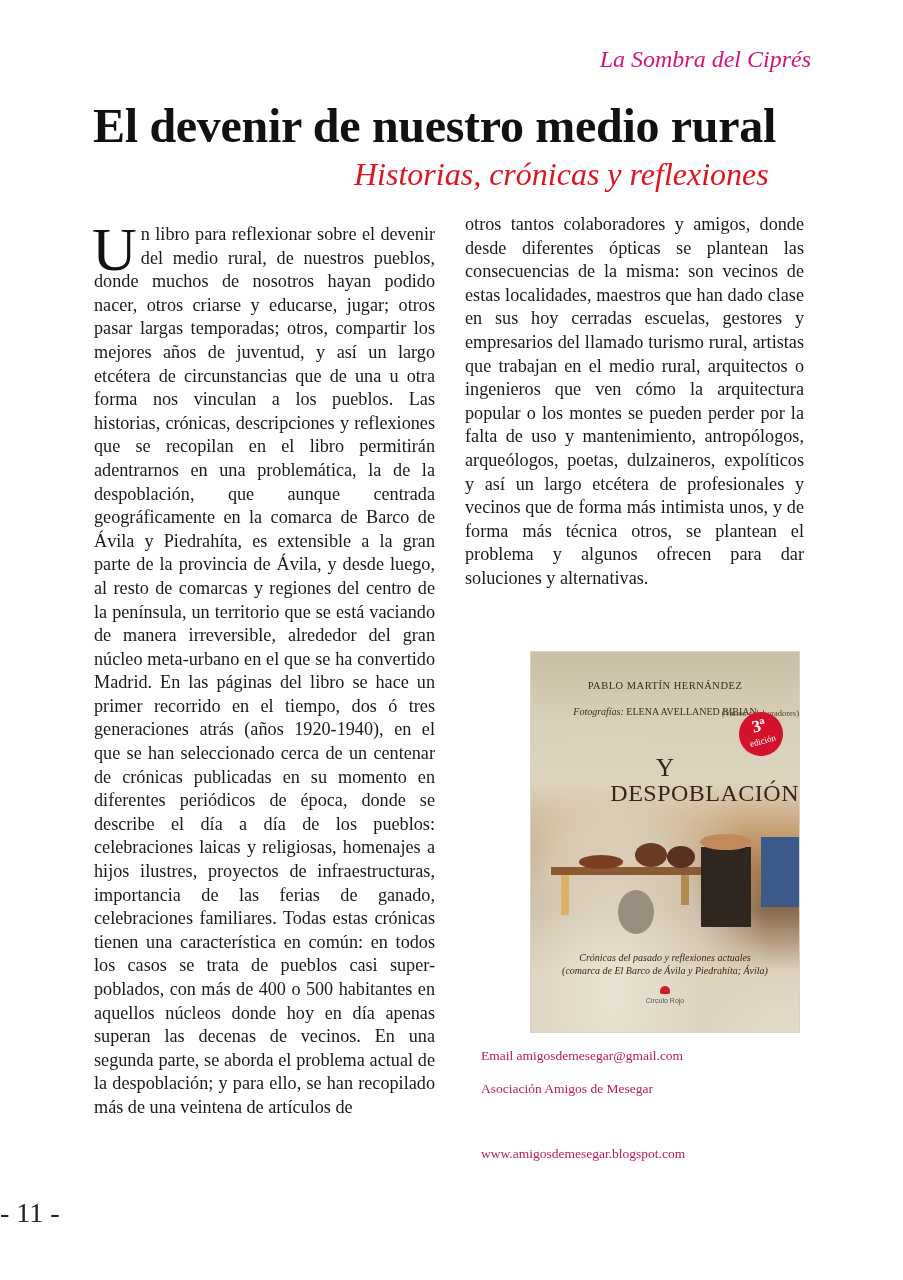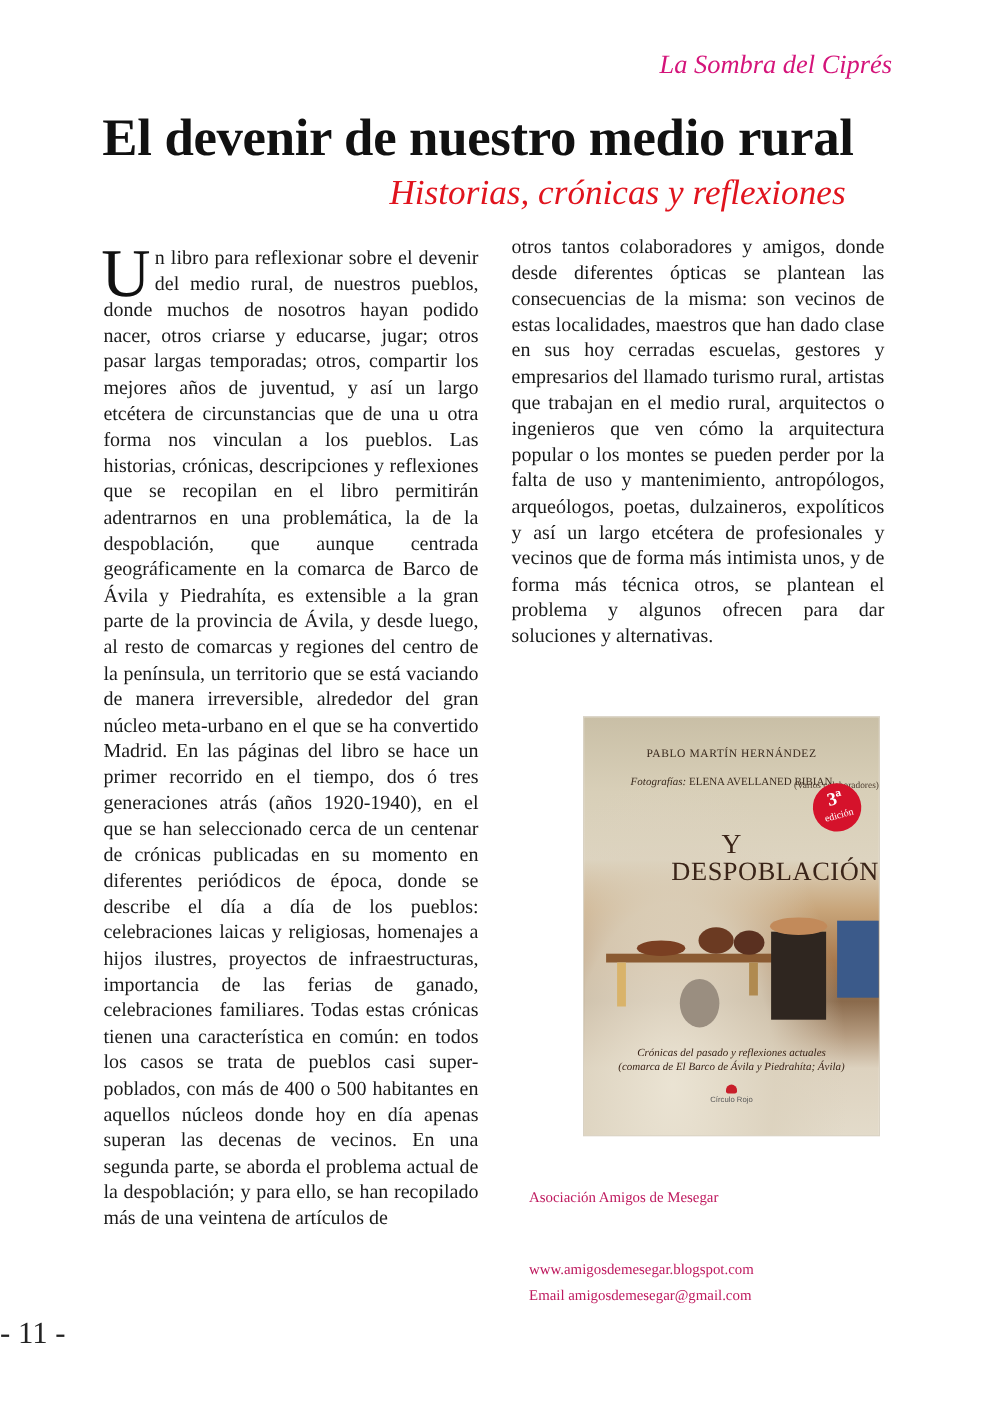--- a/index.html
+++ b/index.html
@@ -45,21 +45,21 @@
                font-style: italic; font-size: 10px; color: #3a2418; }
   .cover .sub1 { top: 300px; }
   .cover .sub2 { top: 313px; }
   .cover .logo { position: absolute; left: 123px; top: 334px; width: 22px; text-align: center; }
   .cover .logo .dot { width: 10px; height: 8px; background: #c81e2a; border-radius: 6px 6px 2px 2px;
                       margin: 0 auto; }
   .cover .logo-text { position: absolute; left: 100px; top: 345px; width: 68px; text-align: center;
                       font-size: 7px; color: #555; font-family: "Liberation Sans", sans-serif; }
   .contact { position: absolute; left: 481px; font-size: 13.5px; color: #be185d; }
   .contact-1 { top: 1081px; }
-  .contact-2 { top: 1170px; }
+  .contact-2 { top: 1048px; }
   .contact-3 { top: 1146px; }
   .page-num { position: absolute; left: 0; width: 724px; top: 1197px; text-align: left;
               font-size: 28px; color: #222; }
 </style>
 </head>
 <body>
 
 <div class="header-mag">La Sombra del Ciprés</div>
 
 <h1 class="title">El devenir de nuestro medio rural</h1>

